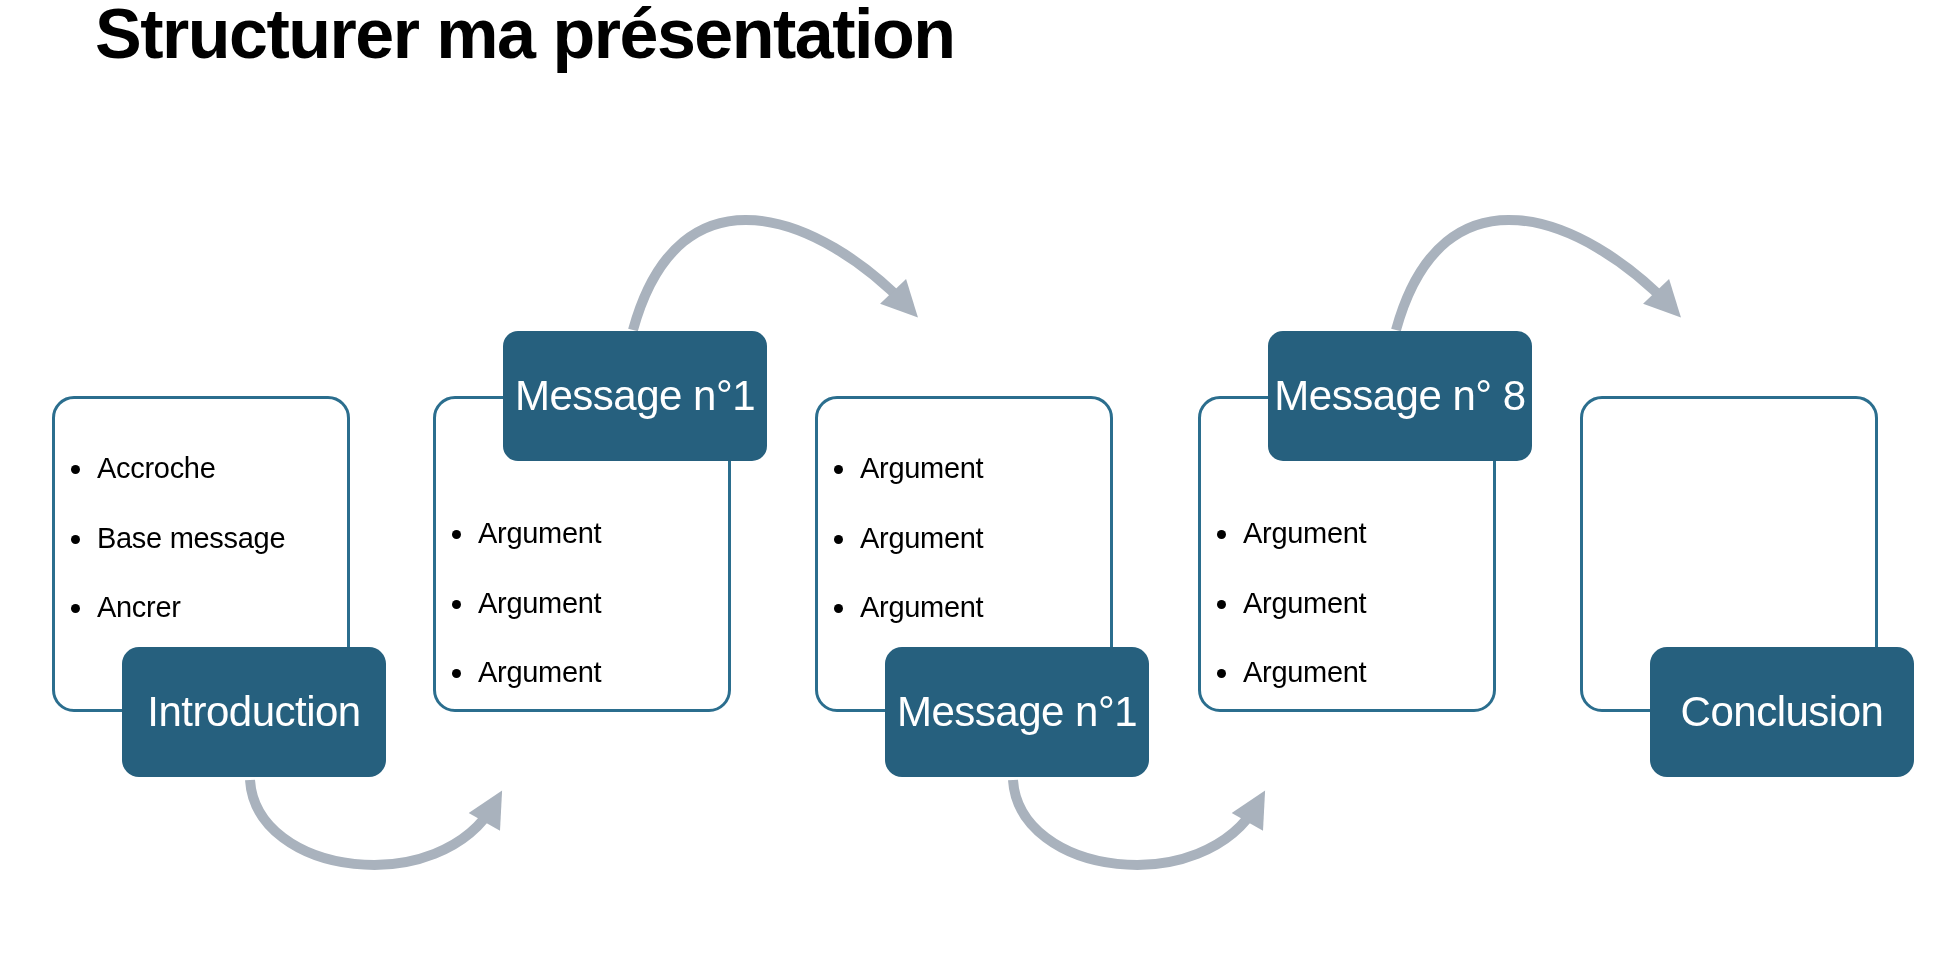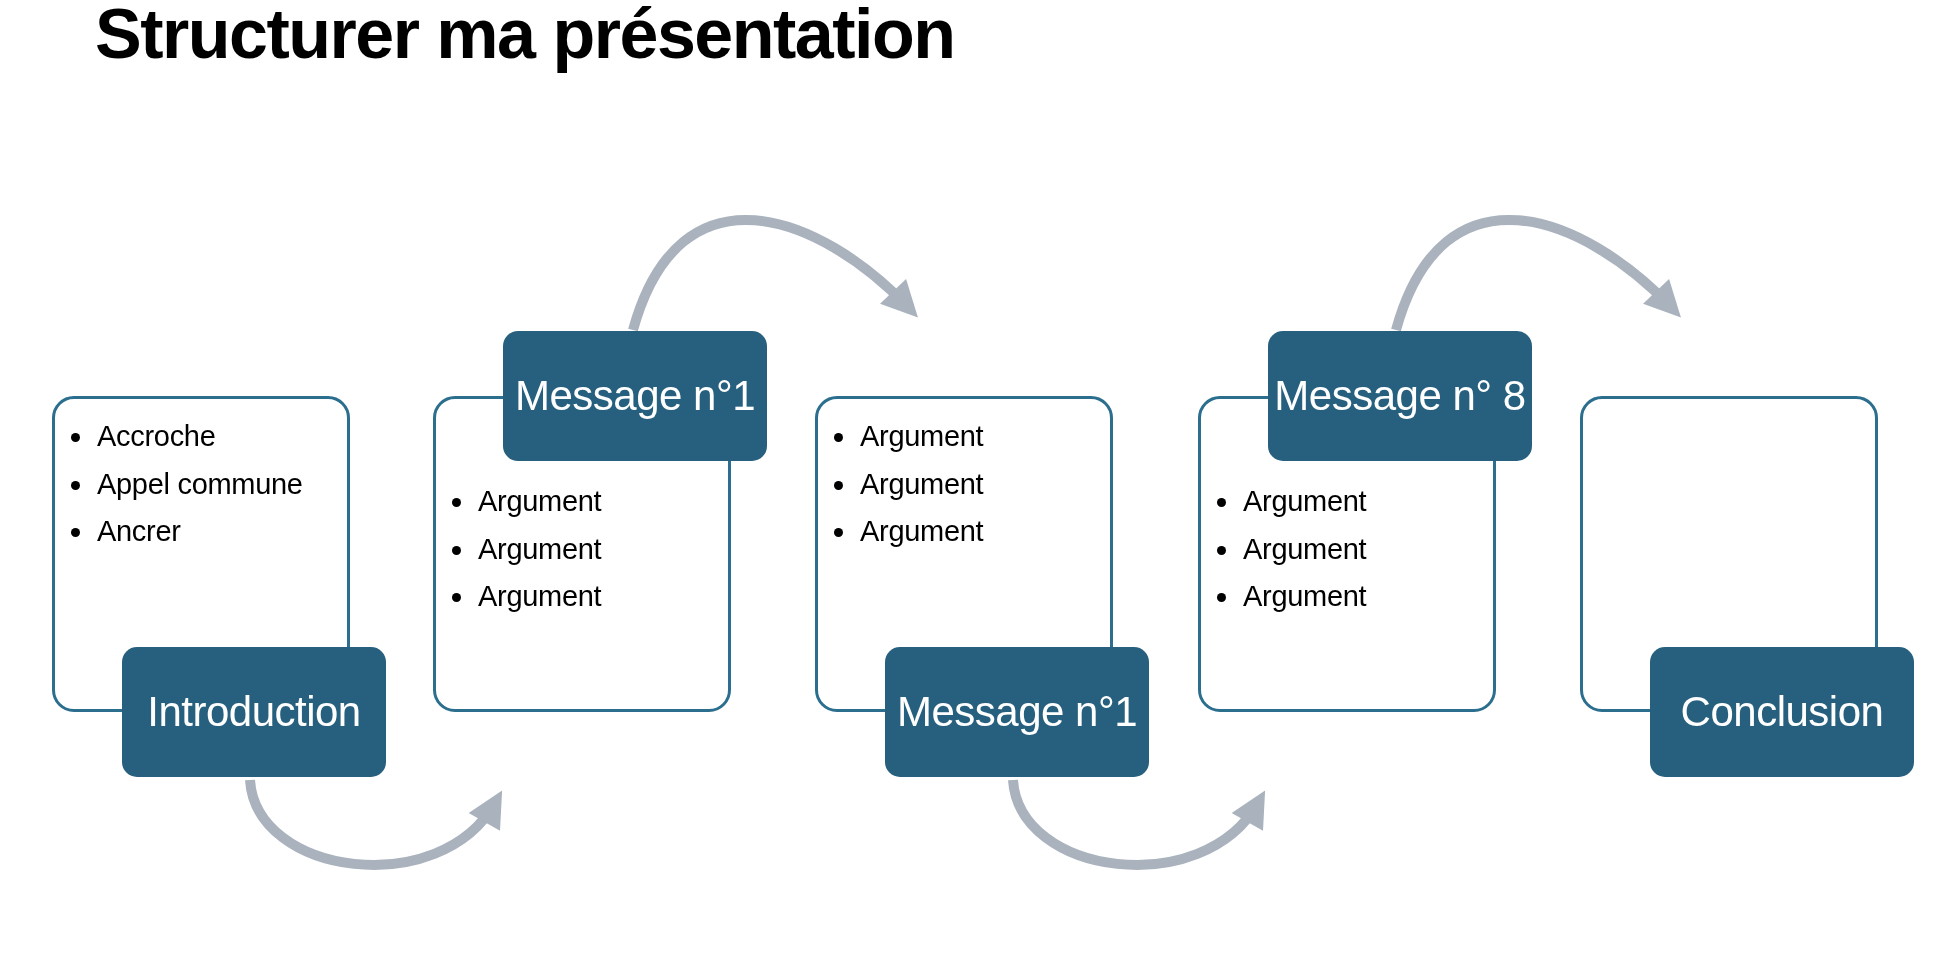--- a/index.html
+++ b/index.html
@@ -37,30 +37,30 @@
     border: 3.5px solid var(--teal-border); border-radius: 22px;
     background: #ffffff; z-index: 1;
   }
   ul.bullets {
     list-style: disc outside; margin: 0;
     padding: 19px 8px 0 40px;
     font-size: 29px; line-height: 1.3; letter-spacing: -0.3px;
     color: var(--ink);
   }
   .panel.label-top ul.bullets { padding-top: 84px; }
-  ul.bullets li.bullet { margin-bottom: 10px; padding-left: 2px; }
+  ul.bullets li.bullet { margin-bottom: 10px; padding-left: 2px; margin-top: 32px; }
 
   .panel-label {
     position: absolute; left: 67px; width: 264px; height: 130px;
     background: var(--teal); border-radius: 15px;
     display: flex; align-items: center; justify-content: center;
     color: var(--label-ink); font-size: 42px; letter-spacing: -0.5px;
     white-space: nowrap;
   }
-  .panel.label-bottom .panel-label { top: 248px; }
+  .panel.label-bottom .panel-label { top: 248px; border-radius: 17px; }
   .panel.label-top   .panel-label { top: -68px; }
 </style>
 </head>
 <body>
 
 <div class="stage">
 
   <h1 class="slide-title">Structurer ma présentation</h1>
 
   <svg class="arrows" width="1950" height="975" viewBox="0 0 1950 975">
@@ -72,21 +72,21 @@
     <path class="arc" marker-end="url(#arrowhead)" d="M 250 780 C 256 876, 440 900, 495 803"></path>
     <path class="arc" marker-end="url(#arrowhead)" d="M 633 330 C 680 160, 820 215, 908 307"></path>
     <path class="arc" marker-end="url(#arrowhead)" d="M 1013 780 C 1019 876, 1203 900, 1258 803"></path>
     <path class="arc" marker-end="url(#arrowhead)" d="M 1396 330 C 1443 160, 1583 215, 1671 307"></path>
   </svg>
 
   <div id="panels">
       <div class="panel label-bottom" style="left: 52px;">
     <ul class="bullets">
           <li class="bullet">Accroche</li>
-          <li class="bullet">Appel commune</li>
+          <li class="bullet">Base message</li>
           <li class="bullet">Ancrer</li>
         </ul>
     <div class="panel-label">
       <span class="panel-label-text">Introduction</span>
     </div>
   </div>
       <div class="panel label-top" style="left: 433px;">
     <ul class="bullets">
           <li class="bullet">Argument</li>
           <li class="bullet">Argument</li>

